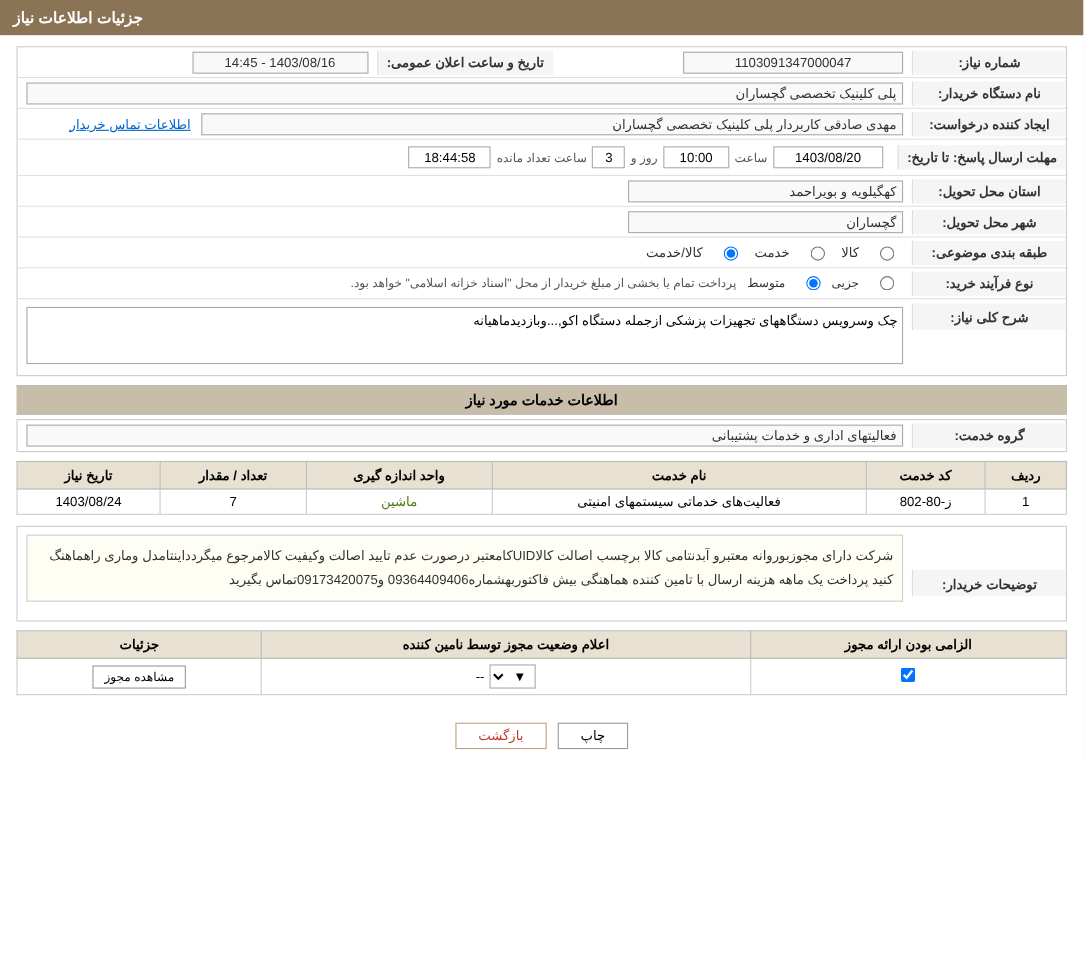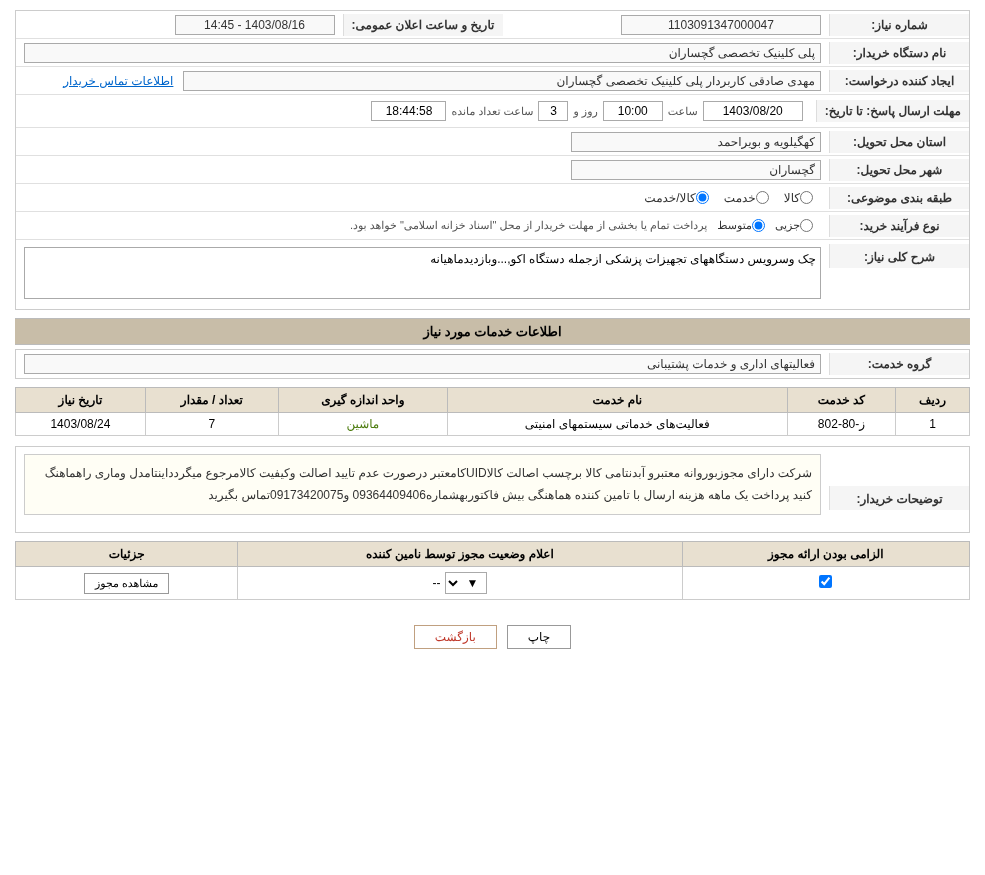--- a/index.html
+++ b/index.html
@@ -77,22 +77,22 @@
       color: #555;
     }
     .radio-group {
       display: flex;
       gap: 15px;
       align-items: center;
       padding: 3px 8px;
     }
     .radio-item {
       display: flex;
-      align-items: flex-start;
-      gap: 0;
+      align-items: flex-end;
+      gap: 19px;
     }
     .purchase-type-row {
       display: flex;
       align-items: center;
       gap: 10px;
       padding: 3px 8px;
       font-size: 11px;
     }
     .description-box {
       width: 100%;
@@ -216,20 +216,23 @@
       border-top: 1px solid #bbb;
       border-bottom: 1px solid #bbb;
       margin-top: 4px;
     }
   </style>
 </head>
 <body>
 
 <div class="page-container">
 
+  <div class="need-title">
+    <span>جزئیات اطلاعات نیاز</span>
+  </div>
 
   <div class="content-area">
 
     <div class="top-rows-container">
 
       <div class="row">
         <div class="label-cell">شماره نیاز:</div>
         <div class="value-cell">
           <input class="input-field input-readonly" type="text" readonly="" style="width: 200px; text-align: center;" value="1103091347000047">
         </div>
@@ -308,21 +311,21 @@
         <div class="value-cell">
           <div class="purchase-type-row">
             <div class="radio-item">
               <input type="radio" name="purchase" style="">
               <span>جزیی</span>
             </div>
             <div class="radio-item">
               <input type="radio" name="purchase" checked="" style="">
               <span>متوسط</span>
             </div>
-            <span style="color:#555; font-size:11px;">پرداخت تمام یا بخشی از مهلت خریدار از محل "اسناد خزانه اسلامی" خواهد بود.</span>
+            <span style="color:#555; font-size:11px;">پرداخت تمام یا بخشی از مبلغ خریدار از محل "اسناد خزانه اسلامی" خواهد بود.</span>
           </div>
         </div>
       </div>
 
       <div class="row" style="align-items:flex-start; padding-top:4px; padding-bottom:4px;">
         <div class="label-cell" style="align-self:flex-start; padding-top:6px;">شرح کلی نیاز:</div>
         <div class="value-cell">
           <textarea class="description-box" rows="3" readonly="" style="">چک وسرویس دستگاههای تجهیزات پزشکی ازجمله دستگاه اکو,...وبازدیدماهیانه</textarea>
         </div>
       </div>

